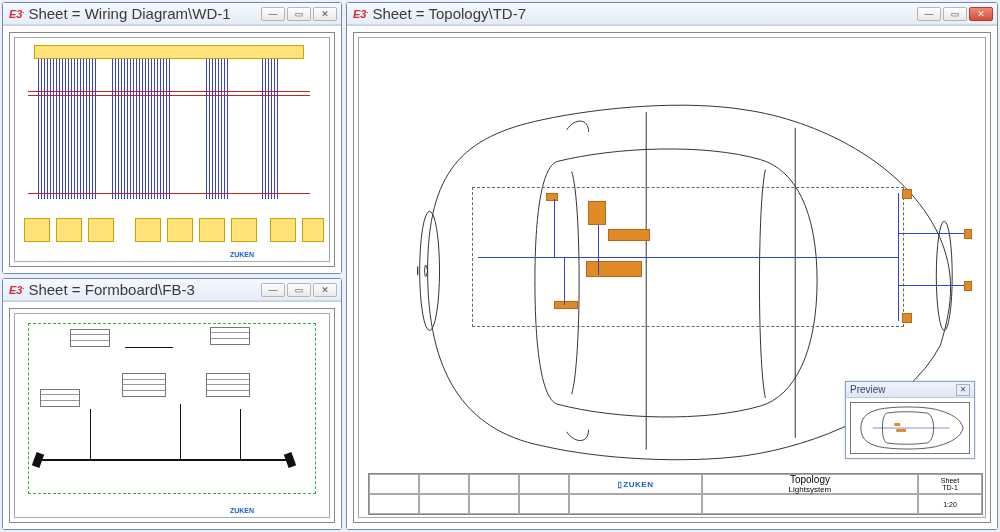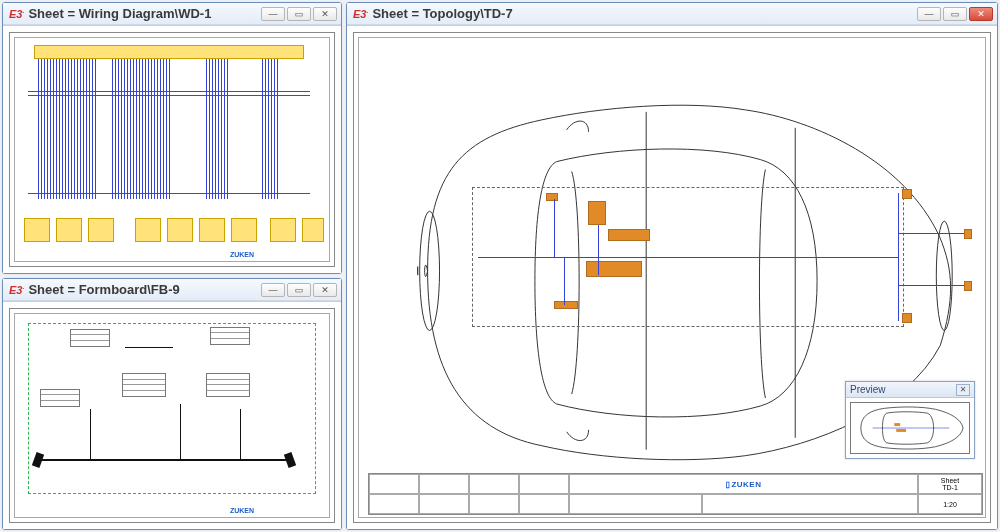--- a/index.html
+++ b/index.html
@@ -31,21 +31,21 @@
     gap: 4px;
     color: #3a3a3a;
   }
   .titlebar .e3 {
     font-weight: bold;
     font-style: italic;
     color: #d03030;
     font-size: 11px;
   }
   .titlebar .e3 sup { font-size: 7px; }
-  .titlebar .title { font-size: 13px; font-weight: bold; }
+  .titlebar .title { font-size: 15px; }
   .titlebar .spacer { flex: 1; }
   .winbtns { display:flex; gap:2px; }
   .winbtn {
     width: 24px; height: 14px;
     border: 1px solid #b5b5b5;
     background: linear-gradient(#fefefe,#e9e9e9);
     border-radius: 2px;
     display:flex; align-items:center; justify-content:center;
     font-size: 9px; color:#555;
   }
@@ -238,21 +238,21 @@
       <div class="wire-r" style="left:18px; top:160px; width:282px; height:1px;"></div>
 
       <div class="zuken-label" style="right:80px; bottom:8px;">ZUKEN</div>
     </div>
   </div>
 </div>
 
 <div class="window" style="left:2px; top:278px; width:340px; height:252px;">
   <div class="titlebar">
     <span class="e3"><span>E3</span><sup>.</sup></span>
-    <span class="title">Sheet = Formboard\FB-9</span>
+    <span class="title">Sheet = Formboard\FB-3</span>
     <span class="spacer"></span>
     <div class="winbtns">
       <div class="winbtn">—</div>
       <div class="winbtn">▭</div>
       <div class="winbtn">✕</div>
     </div>
   </div>
   <div class="client">
     <div class="sheet-frame" style="left:6px; top:6px; right:6px; bottom:6px;">
       <div class="dash-box" style="left:18px; top:14px; right:18px; bottom:28px;"></div>
@@ -354,20 +354,24 @@
 
       <div class="titleblock" style="left:14px; right:7px; bottom:7px; height:42px;">
         <div class="row" style="height:50%;">
           <div class="cell" style="width:50px"></div>
           <div class="cell" style="width:50px"></div>
           <div class="cell" style="width:50px"></div>
           <div class="cell" style="width:50px"></div>
           <div class="cell" style="flex:1.2;">
               <span class="zuken-logo">ZUKEN</span>
             </div>
+          <div class="cell" style="flex:2; flex-direction:column; font-size:10px;">
+            <span>Topology</span>
+            <span style="font-size:8px;">Lightsystem</span>
+          </div>
           <div class="cell" style="width:64px; font-size:7px; flex-direction:column;">
             <span>Sheet</span>
             <span>TD-1</span>
           </div>
         </div>
         <div class="row" style="height:50%;">
           <div class="cell" style="width:50px"></div>
           <div class="cell" style="width:50px"></div>
           <div class="cell" style="width:50px"></div>
           <div class="cell" style="width:50px"></div>

